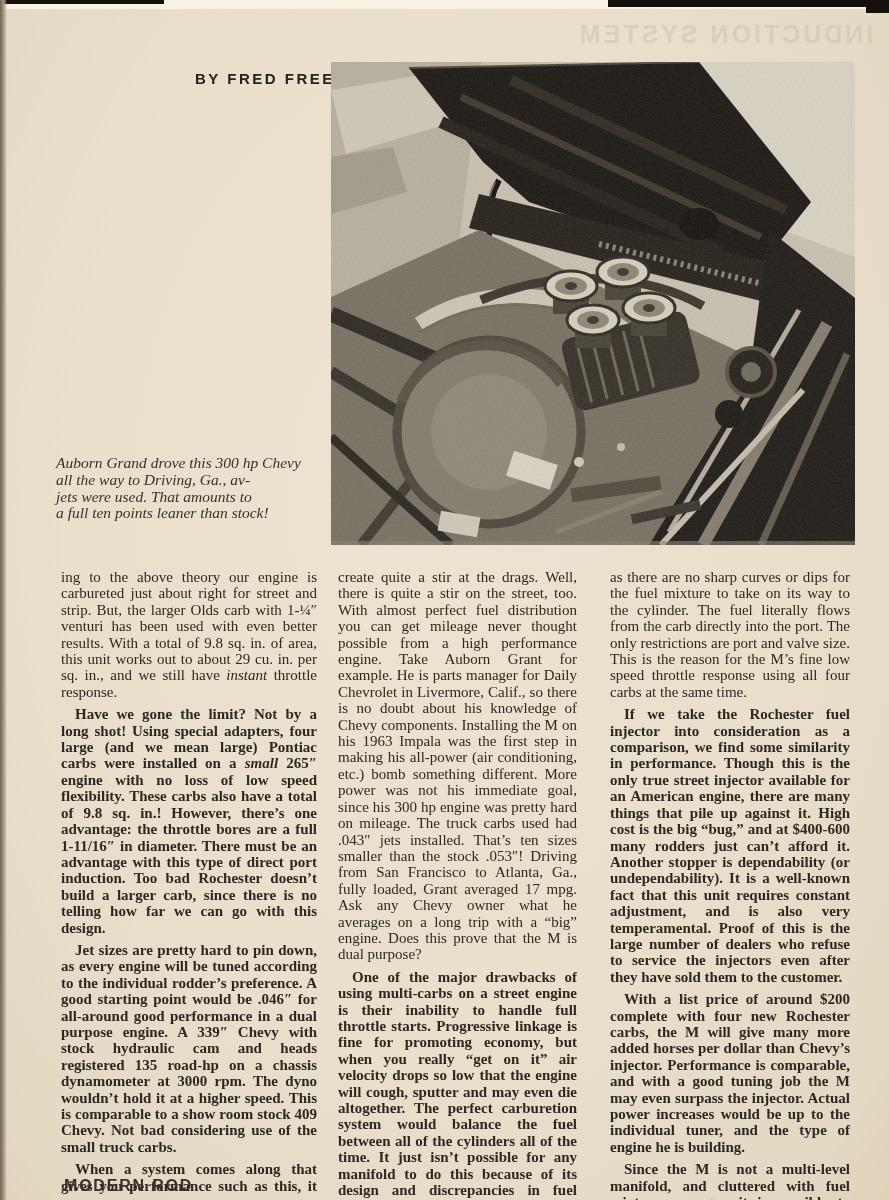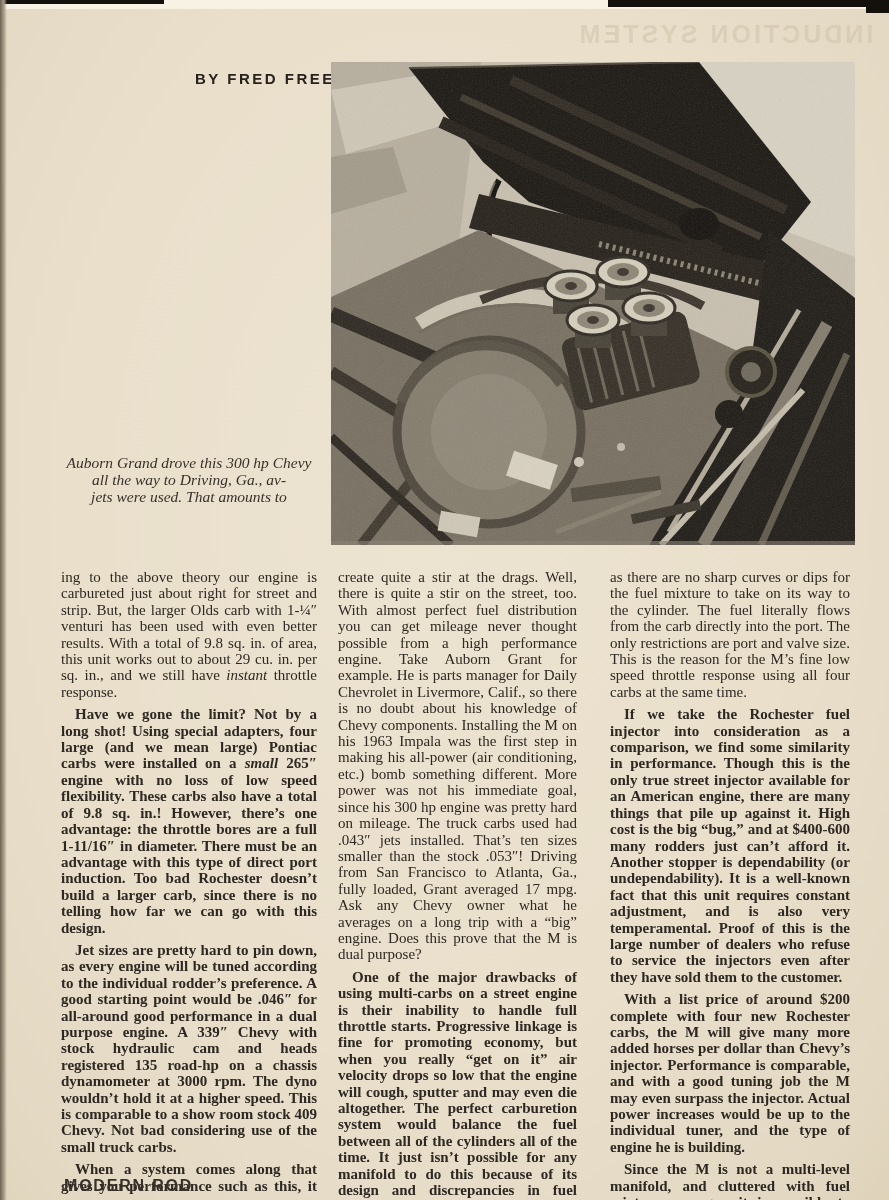--- a/index.html
+++ b/index.html
@@ -28,21 +28,21 @@
   }
   .byline{
     position:absolute;left:195px;top:70px;
     font-family:"Liberation Sans",sans-serif;font-weight:700;font-size:15px;
     letter-spacing:2.5px;color:#27221b;white-space:nowrap;
   }
   .photo{position:absolute;left:331px;top:62px;width:524px;height:483px;display:block;}
   .caption{
     position:absolute;left:56px;top:455px;width:266px;
     font-style:italic;font-size:15.5px;line-height:16.8px;
-    text-align:center;color:#37312a;
+    color:#37312a;
   }
   .col{position:absolute;top:563px;}
   .col1{left:55px;width:268px;}
   .col2{left:332px;width:251px;}
   .col3{left:604px;width:252px;}
   .para{margin:6px;text-align:justify;font-size:15px;line-height:16.4px;color:#2d2822;}
   .para.indent{text-indent:14px;font-weight:bold;}
   .para.runover{text-align-last:justify;}
   .footer-mag{
     position:absolute;left:64px;top:1177px;
@@ -179,20 +179,21 @@
     </g>
 
     <rect width="524" height="483" filter="url(#grain)" opacity="0.16"></rect>
     <rect y="479" width="524" height="4" fill="#8a8274" opacity="0.6"></rect>
   </svg>
 
   <div class="caption">
       <div>Auborn Grand drove this 300 hp Chevy</div>
       <div>all the way to Driving, Ga., av-</div>
       <div>jets were used. That amounts to</div>
+      <div>a full ten points leaner than stock!</div>
     </div>
 
   <div class="col col1">
       <p class="para"><span>ing to the above theory our engine is carbureted just about right for street and strip. But, the larger Olds carb with 1-¼″ venturi has been used with even better results. With a total of 9.8 sq. in. of area, this unit works out to about 29 cu. in. per sq. in., and we still have </span><i>instant</i><span> throttle response.</span></p>
       <p class="para indent"><span>Have we gone the limit? Not by a long shot! Using special adapters, four large (and we mean large) Pontiac carbs were installed on a </span><i>small</i><span> 265″ engine with no loss of low speed flexibility. These carbs also have a total of 9.8 sq. in.! However, there’s one advantage: the throttle bores are a full 1-11/16″ in diameter. There must be an advantage with this type of direct port induction. Too bad Rochester doesn’t build a larger carb, since there is no telling how far we can go with this design.</span></p>
       <p class="para indent"><span>Jet sizes are pretty hard to pin down, as every engine will be tuned according to the individual rodder’s preference. A good starting point would be .046″ for all-around good performance in a dual purpose engine. A 339″ Chevy with stock hydraulic cam and heads registered 135 road-hp on a chassis dynamometer at 3000 rpm. The dyno wouldn’t hold it at a higher speed. This is comparable to a show room stock 409 Chevy. Not bad considering use of the small truck carbs.</span></p>
       <p class="para indent runover"><span>When a system comes along that gives you performance such as this, it can</span></p>
     </div>
   <div class="col col2">
       <p class="para"><span>create quite a stir at the drags. Well, there is quite a stir on the street, too. With almost perfect fuel distribution you can get mileage never thought possible from a high performance engine. Take Auborn Grant for example. He is parts manager for Daily Chevrolet in Livermore, Calif., so there is no doubt about his knowledge of Chevy components. Installing the M on his 1963 Impala was the first step in making his all-power (air conditioning, etc.) bomb something different. More power was not his immediate goal, since his 300 hp engine was pretty hard on mileage. The truck carbs used had .043″ jets installed. That’s ten sizes smaller than the stock .053″! Driving from San Francisco to Atlanta, Ga., fully loaded, Grant averaged 17 mpg. Ask any Chevy owner what he averages on a long trip with a “big” engine. Does this prove that the M is dual purpose?</span></p>

